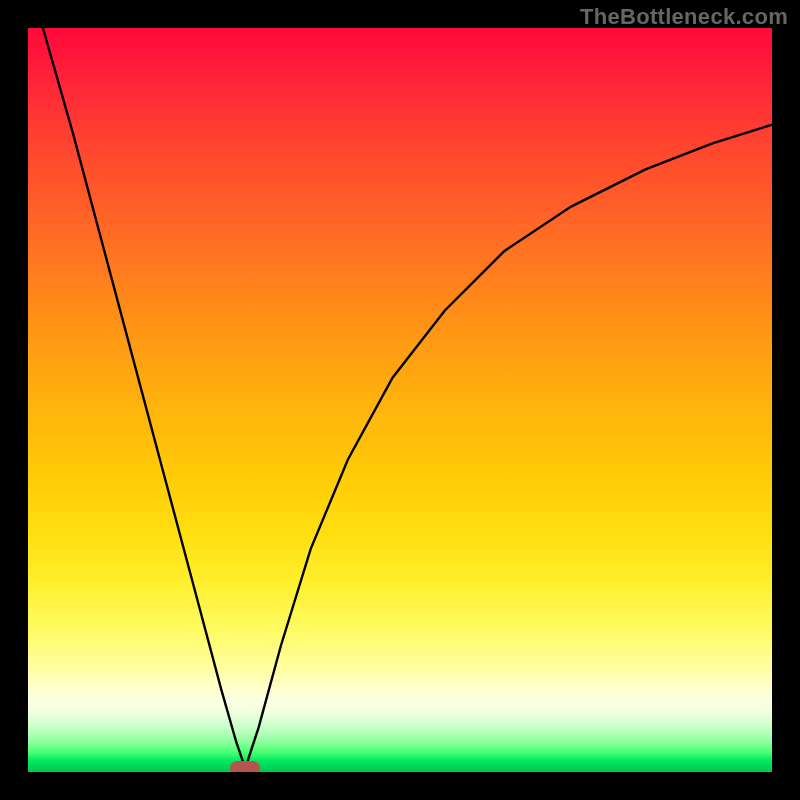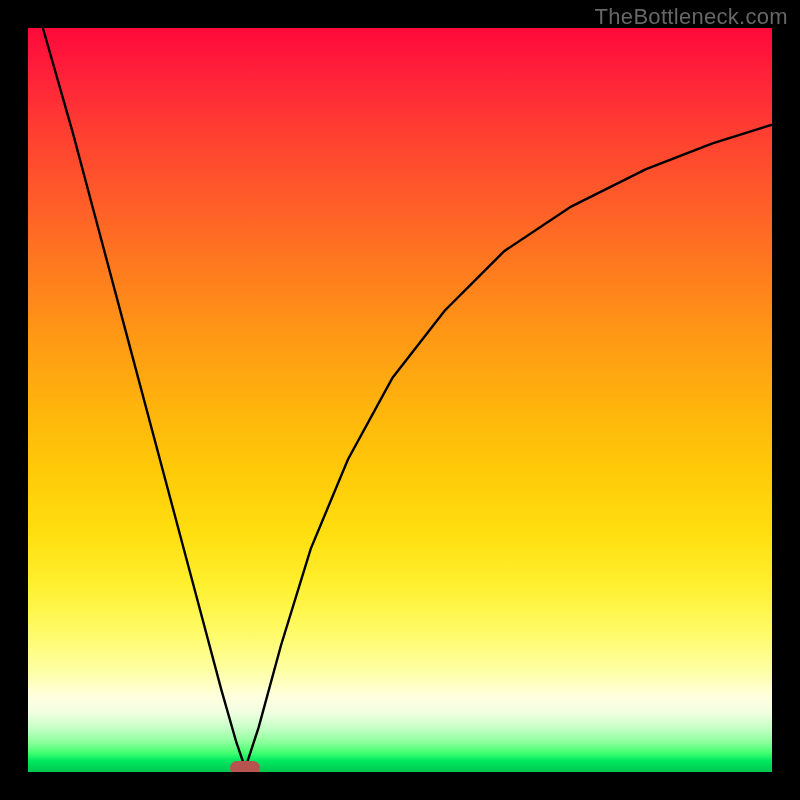--- a/index.html
+++ b/index.html
@@ -9,21 +9,21 @@
     background: #000;
     position: relative;
     font-family: Arial, sans-serif;
   }
   .watermark {
     position: absolute;
     top: 4px;
     right: 12px;
     color: #666;
     font-size: 22px;
-    font-weight: 400;
+    font-weight: 700;
     z-index: 10;
     letter-spacing: 0.3px;
   }
   .plot-area {
     position: absolute;
     left: 28px;
     top: 28px;
     width: 744px;
     height: 744px;
     overflow: hidden;

